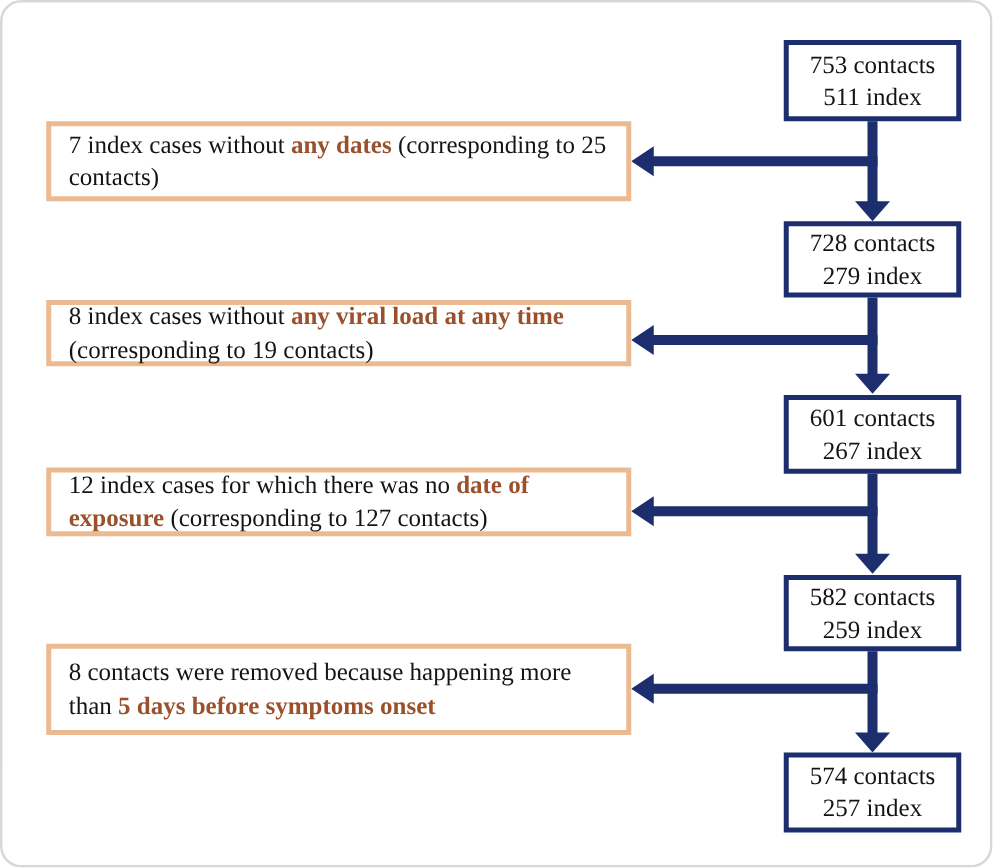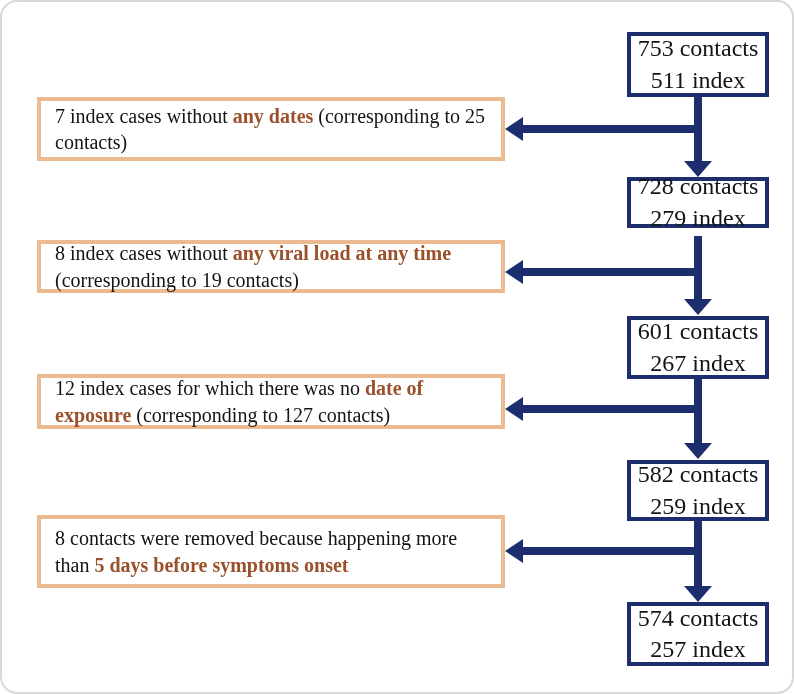--- a/index.html
+++ b/index.html
@@ -27,28 +27,28 @@
   .node {
     position: absolute;
     left: 625px;
     width: 142px;
     background: #ffffff;
     border: 4px solid var(--navy);
     display: flex;
     flex-direction: column;
     align-items: center;
     justify-content: center;
-    font-size: 24px;
+    font-size: 20px;
     line-height: 1.3;
     color: var(--text);
     text-align: center;
     z-index: 2;
   }
   .n1 { top: 30px;  height: 65px; }
-  .n2 { top: 175px; height: 51px; }
+  .n2 { top: 175px; height: 61px; }
   .n3 { top: 314px; height: 63px; }
   .n4 { top: 458px; height: 61px; }
   .n5 { top: 600px; height: 64px; }
 
   
   .exc {
     position: absolute;
     left: 35px;
     width: 468px;
     background: #ffffff;

